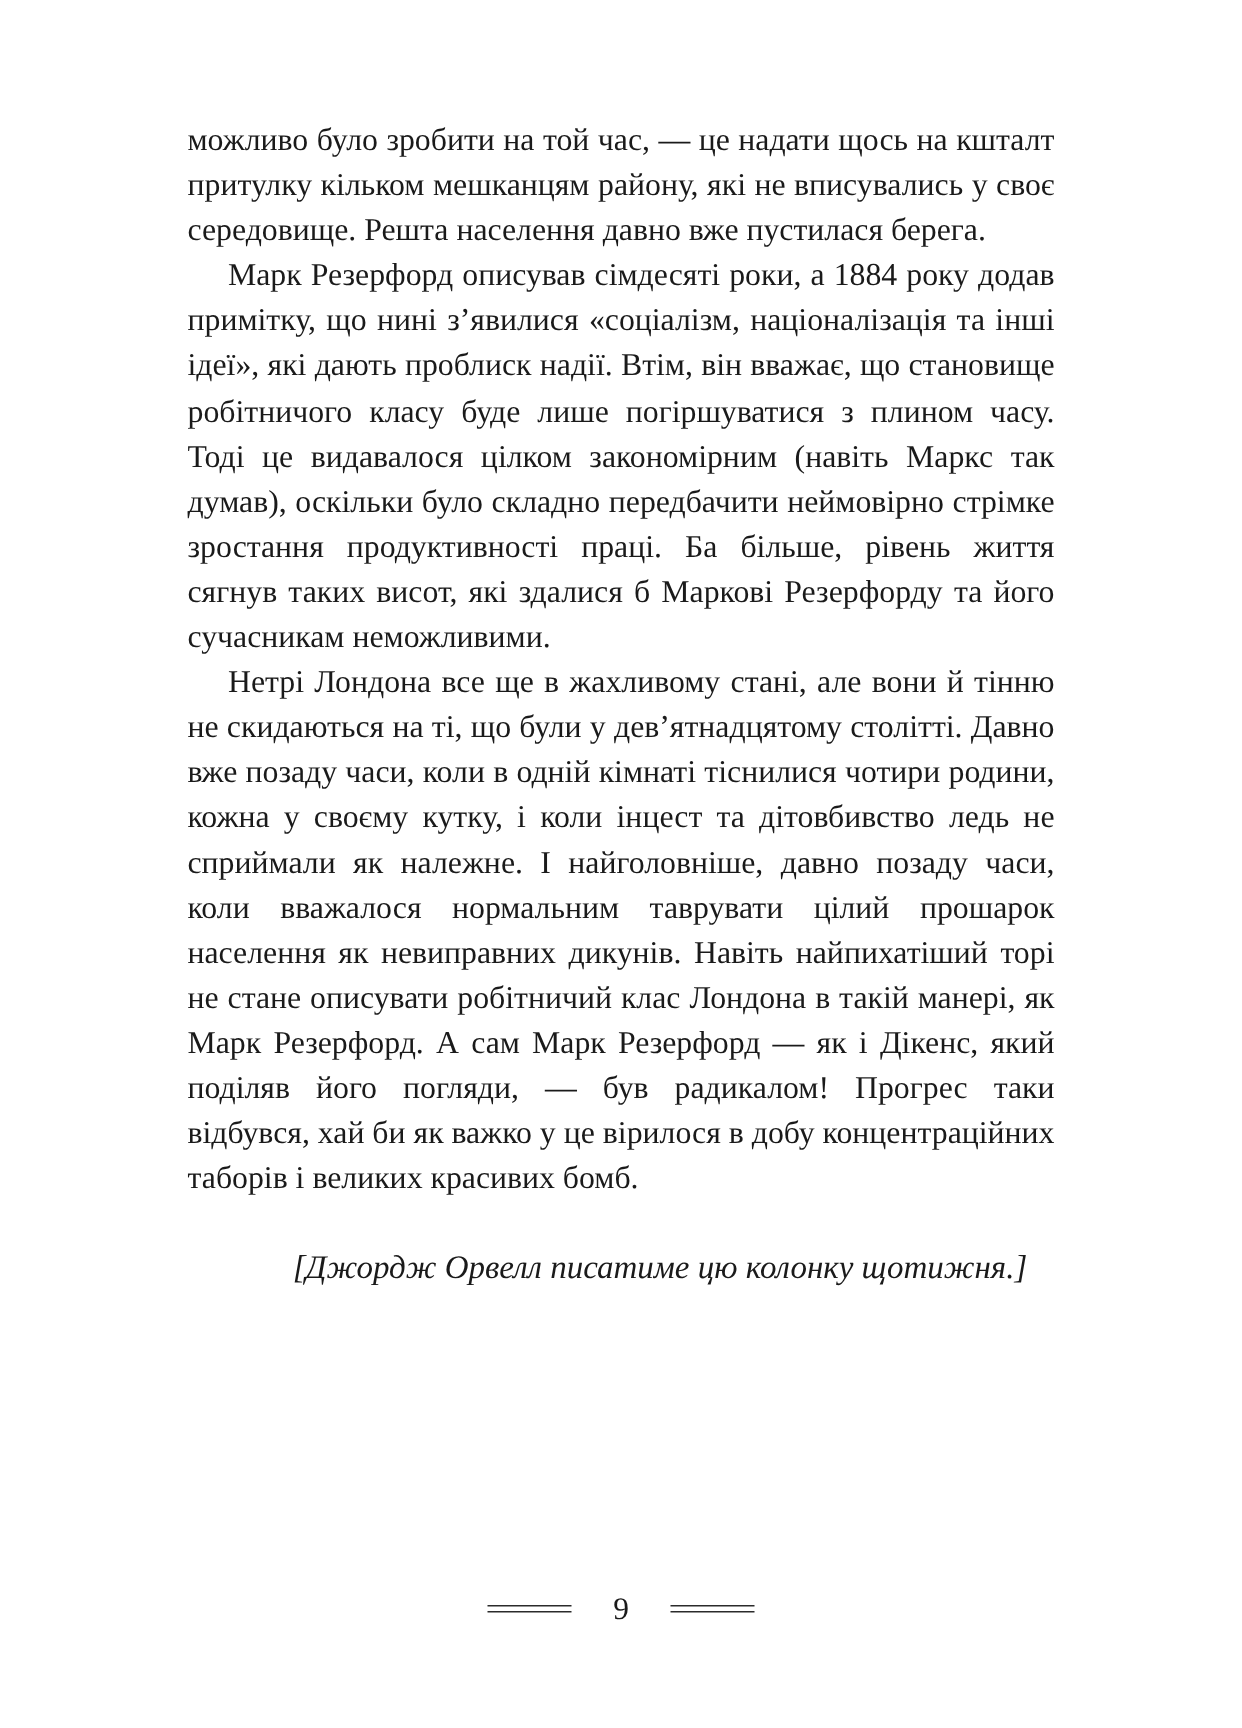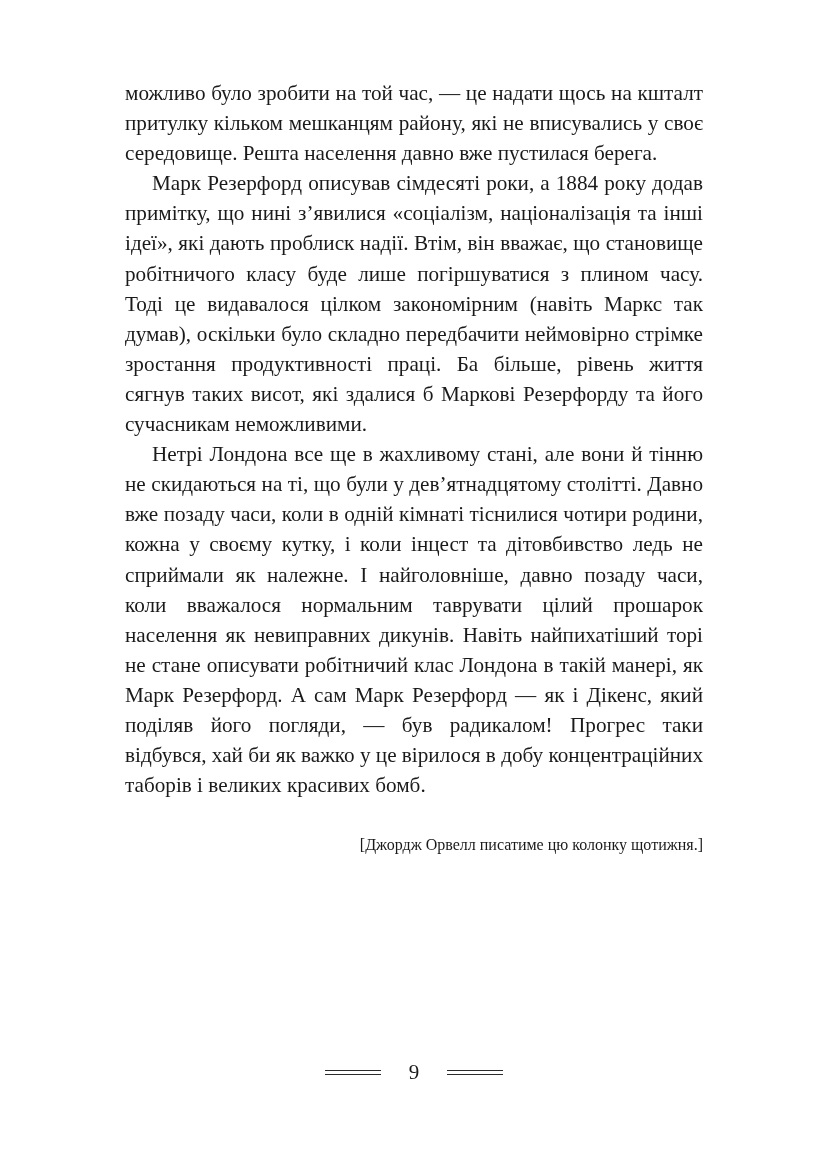--- a/index.html
+++ b/index.html
@@ -34,24 +34,25 @@
   }
   p.body-paragraph.no-indent {
     text-indent: 0;
   }
   p.body-paragraph.last-line-full {
     text-align-last: left;
   }
   p.closing-note {
     margin: 0;
     margin-top: 30px;
-    font-size: 16px;
+    font-size: 22px;
     line-height: 30.1px;
+    font-style: italic;
     text-indent: 52px;
-    text-align: right;
+    text-align: center;
   }
   .footer {
     position: absolute;
     left: 0;
     right: 0;
     top: 1062px;
     display: flex;
     align-items: center;
     justify-content: center;
     gap: 0;

